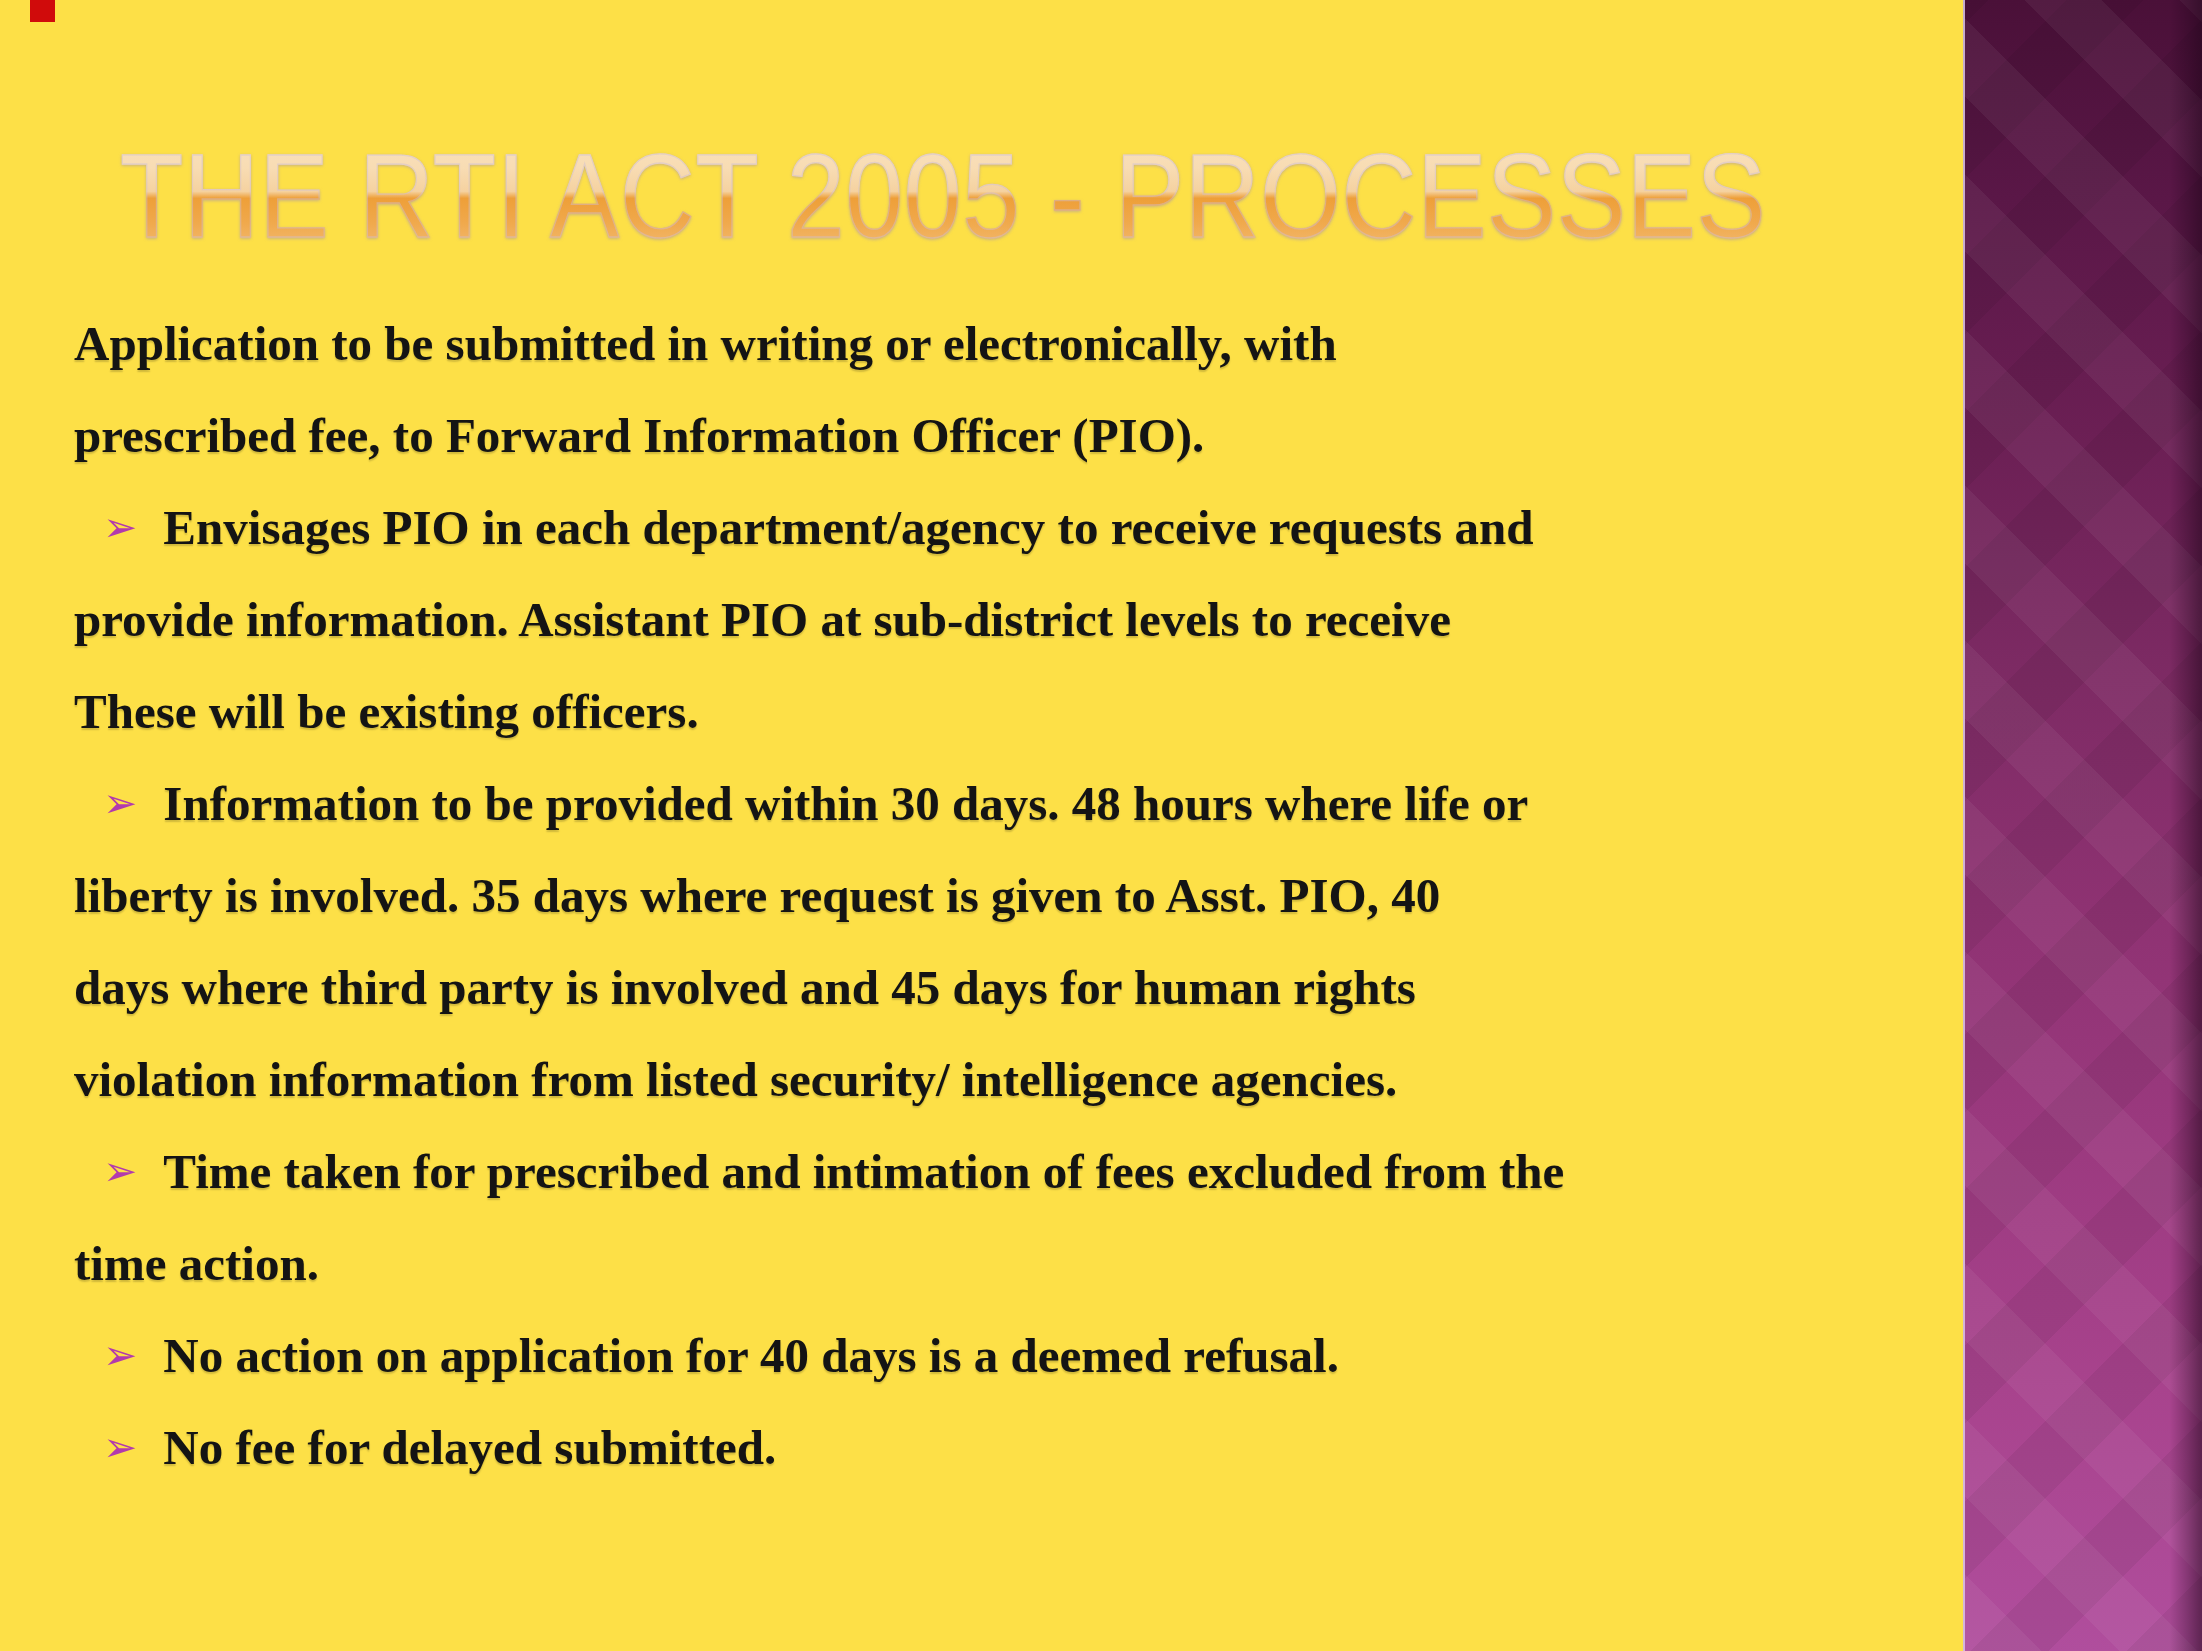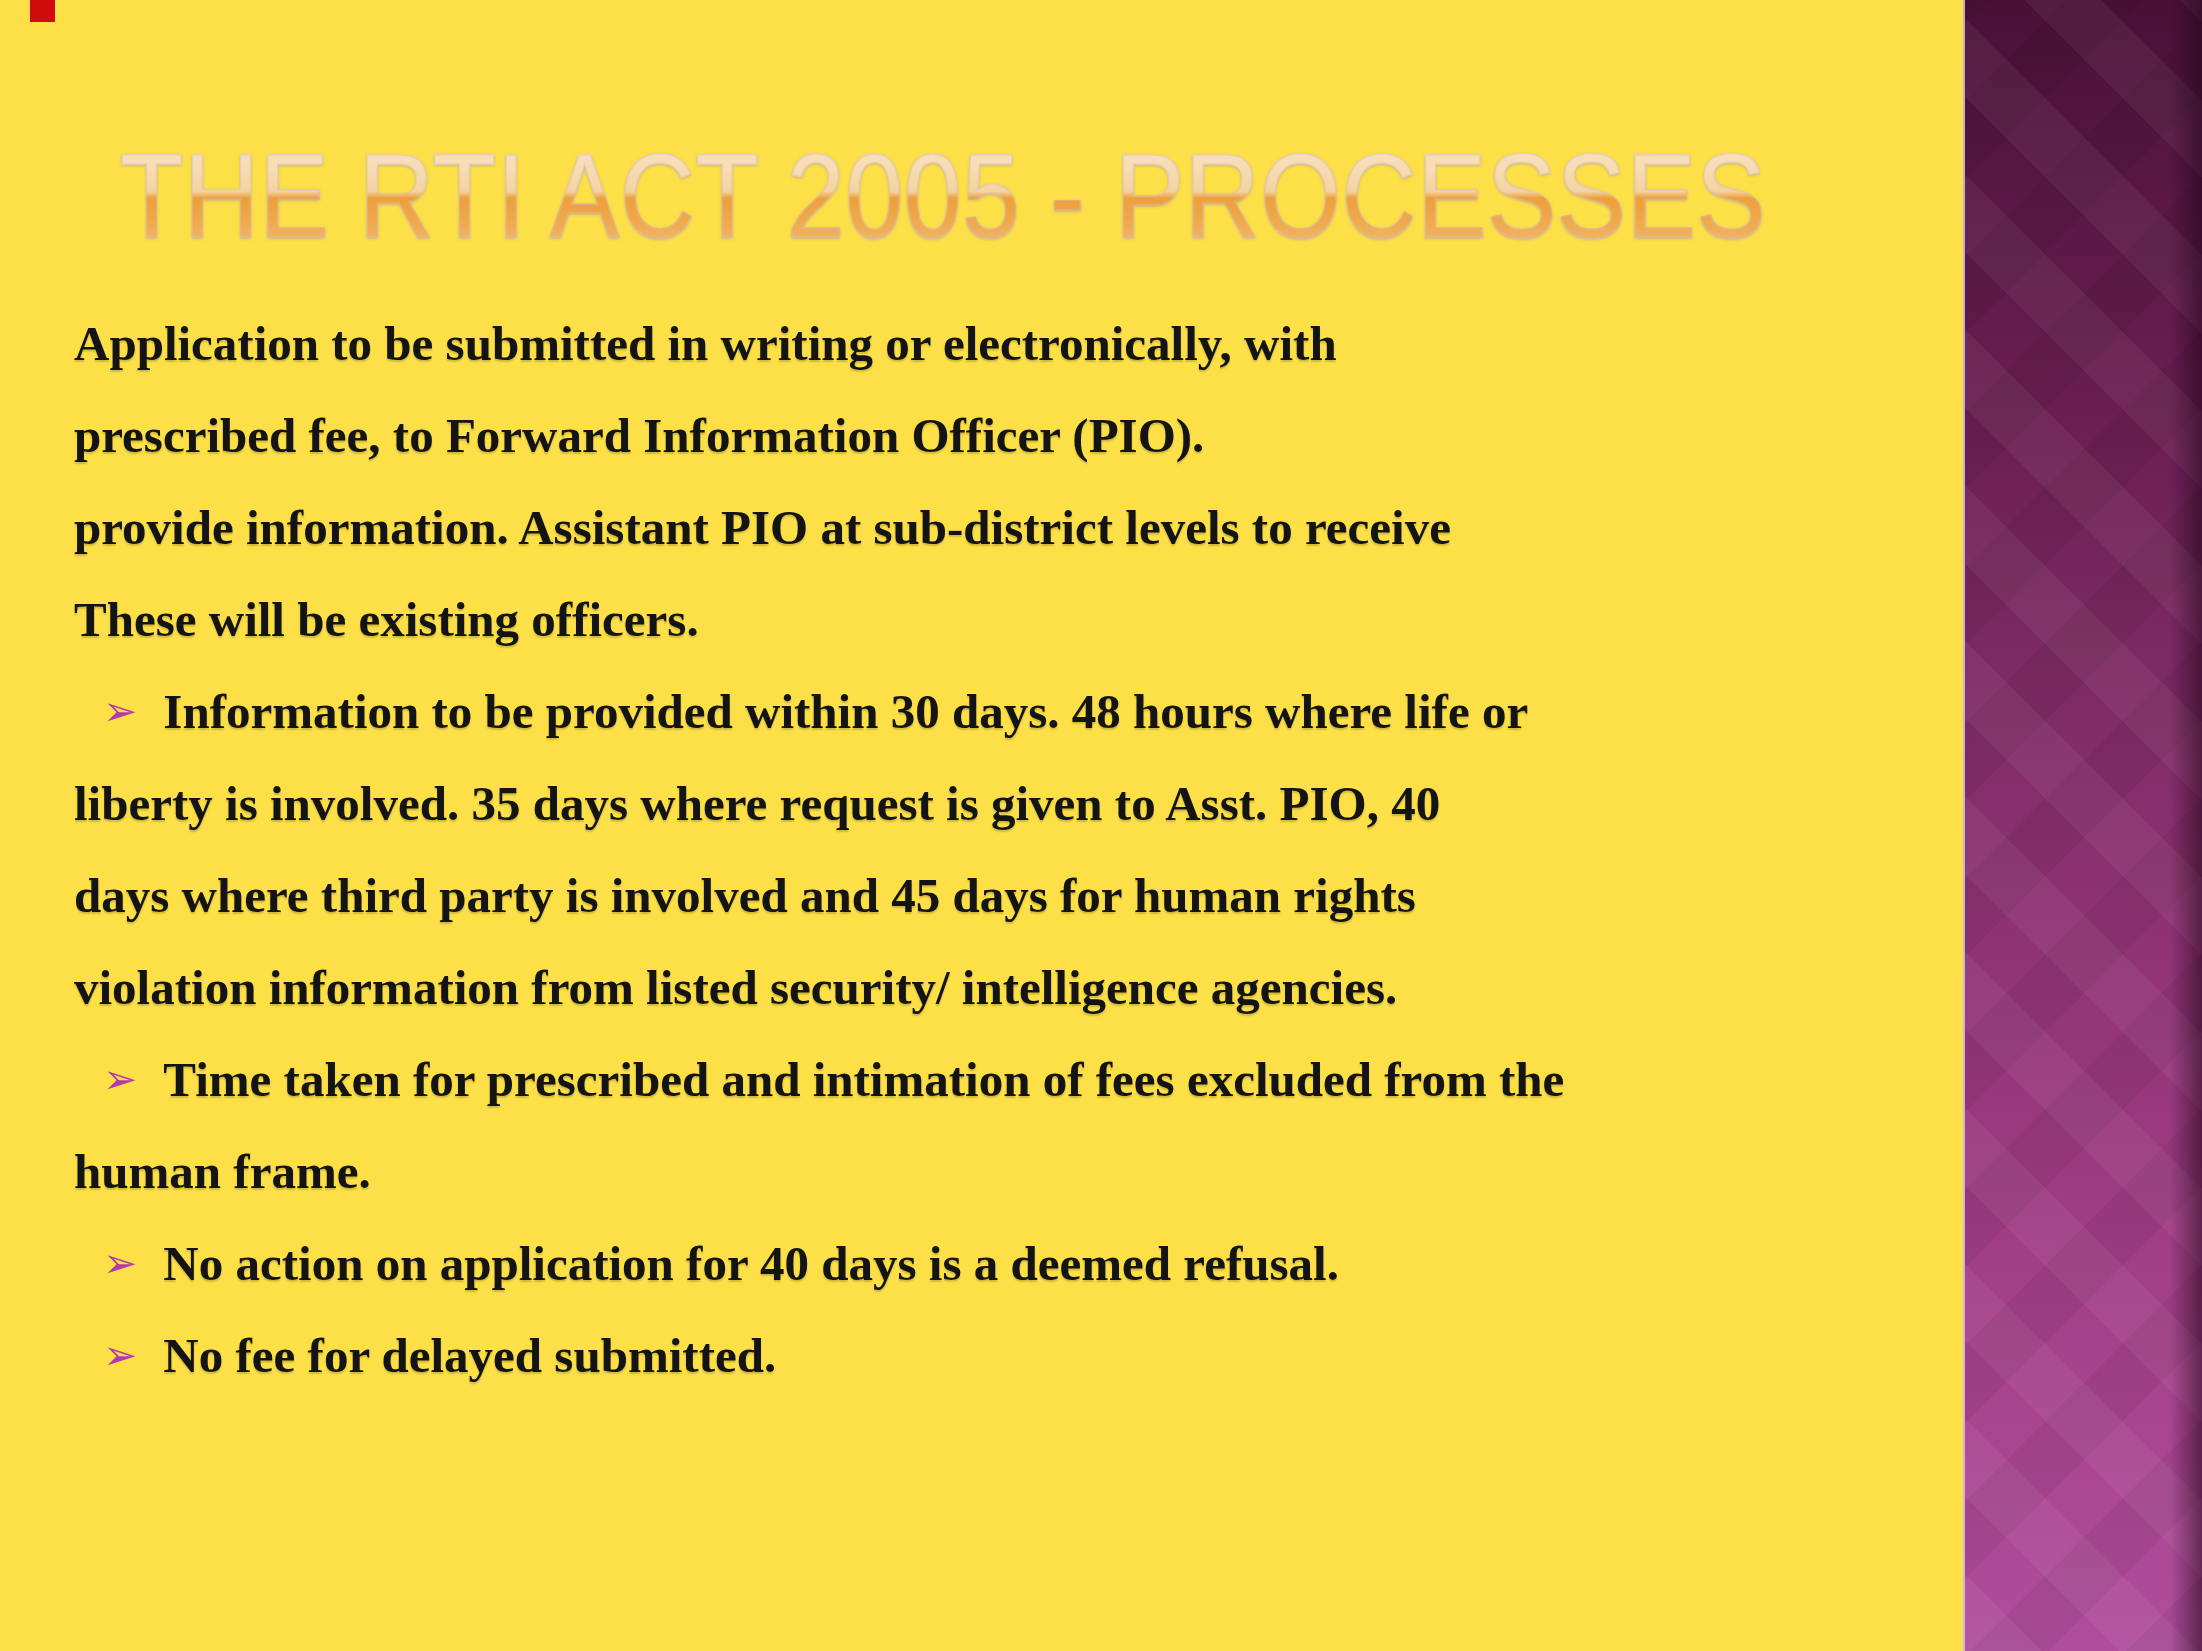--- a/index.html
+++ b/index.html
@@ -91,28 +91,29 @@
 
 <div id="slide">
 
   <div class="red-marker" style="background:#d00b0b;"></div>
 
   <div class="title">THE RTI ACT 2005 - PROCESSES</div>
 
   <div class="body-text">
     <div class="line"><span>Application to be submitted in writing or electronically, with</span></div>
     <div class="line"><span>prescribed fee, to Forward Information Officer (PIO).</span></div>
+    <div class="line bulleted"><span class="bullet">➢</span><span>Envisages PIO in each department/agency to receive requests and</span></div>
     <div class="line"><span>provide information. Assistant PIO at sub-district levels to receive</span></div>
     <div class="line"><span>These will be existing officers.</span></div>
     <div class="line bulleted"><span class="bullet">➢</span><span>Information to be provided within 30 days. 48 hours where life or</span></div>
     <div class="line"><span>liberty is involved. 35 days where request is given to Asst. PIO, 40</span></div>
     <div class="line"><span>days where third party is involved and 45 days for human rights</span></div>
     <div class="line"><span>violation information from listed security/ intelligence agencies.</span></div>
     <div class="line bulleted"><span class="bullet">➢</span><span>Time taken for prescribed and intimation of fees excluded from the</span></div>
-    <div class="line"><span>human frame.</span></div>
+    <div class="line"><span>time action.</span></div>
     <div class="line bulleted"><span class="bullet">➢</span><span>No action on application for 40 days is a deemed refusal.</span></div>
     <div class="line bulleted"><span class="bullet">➢</span><span>No fee for delayed submitted.</span></div>
   </div>
 
   <div class="sidebar">
     <div class="pattern"></div>
     <div class="edge-shade"></div>
   </div>
 
 </div>

